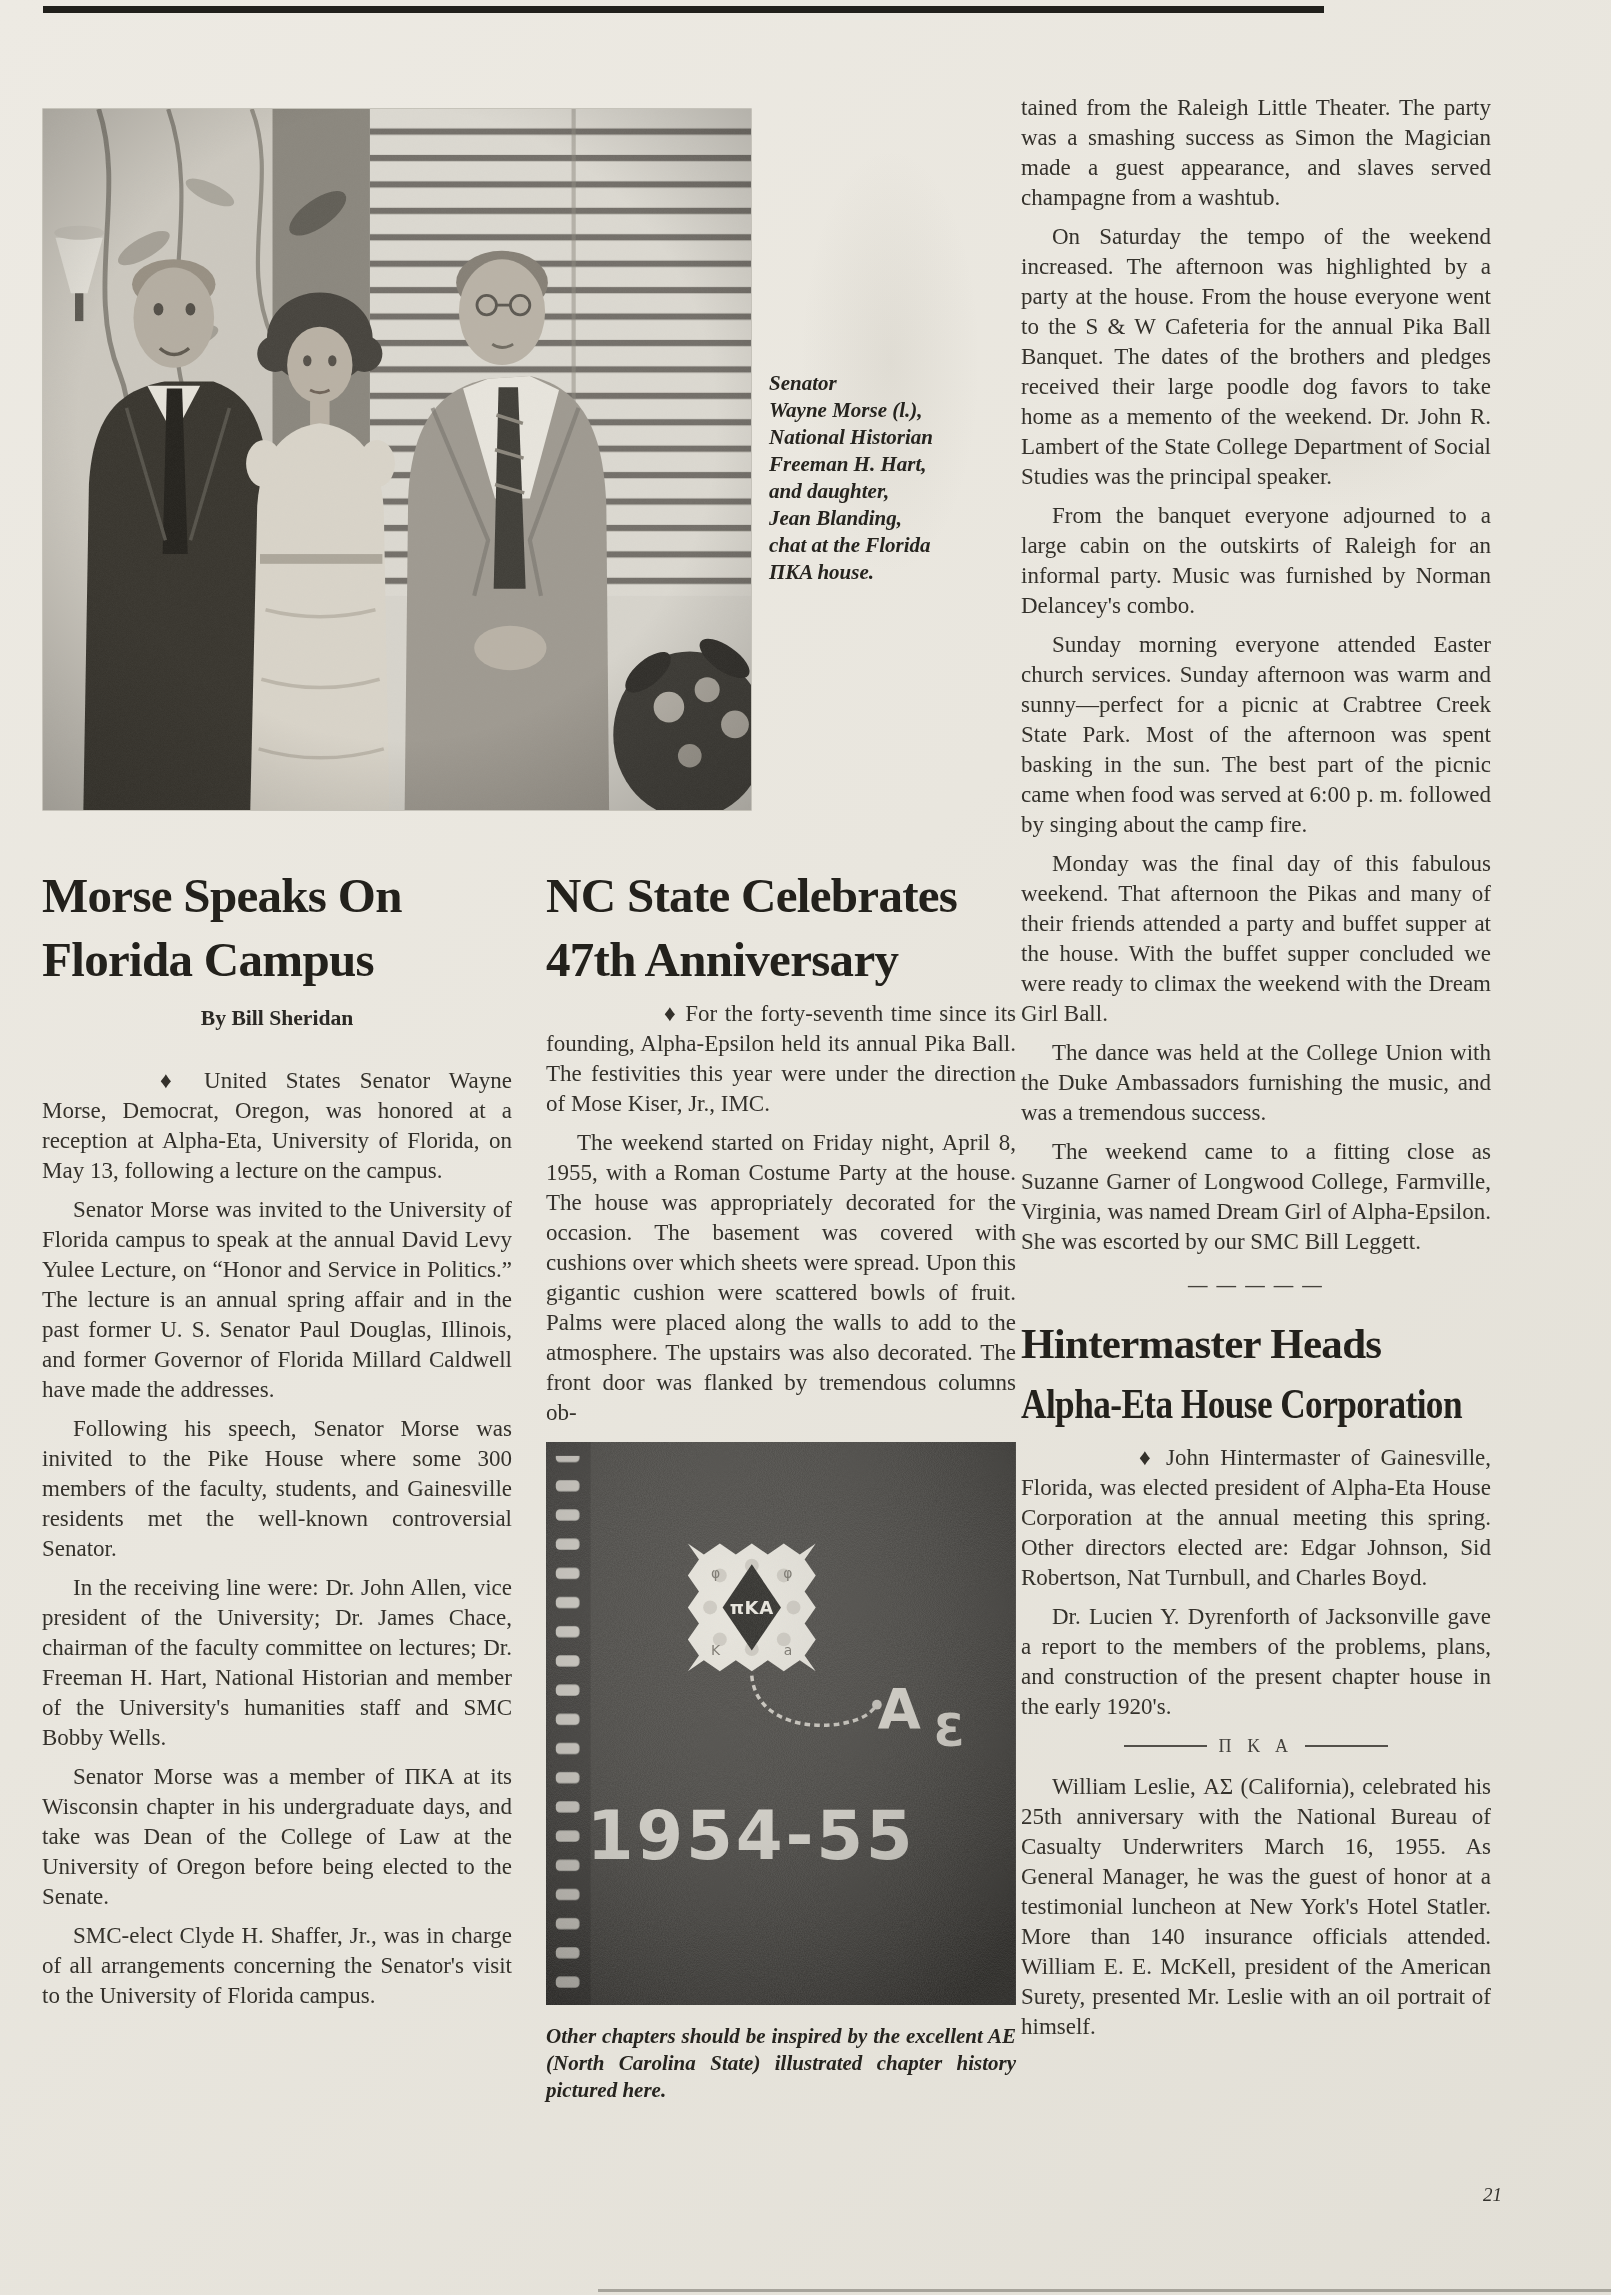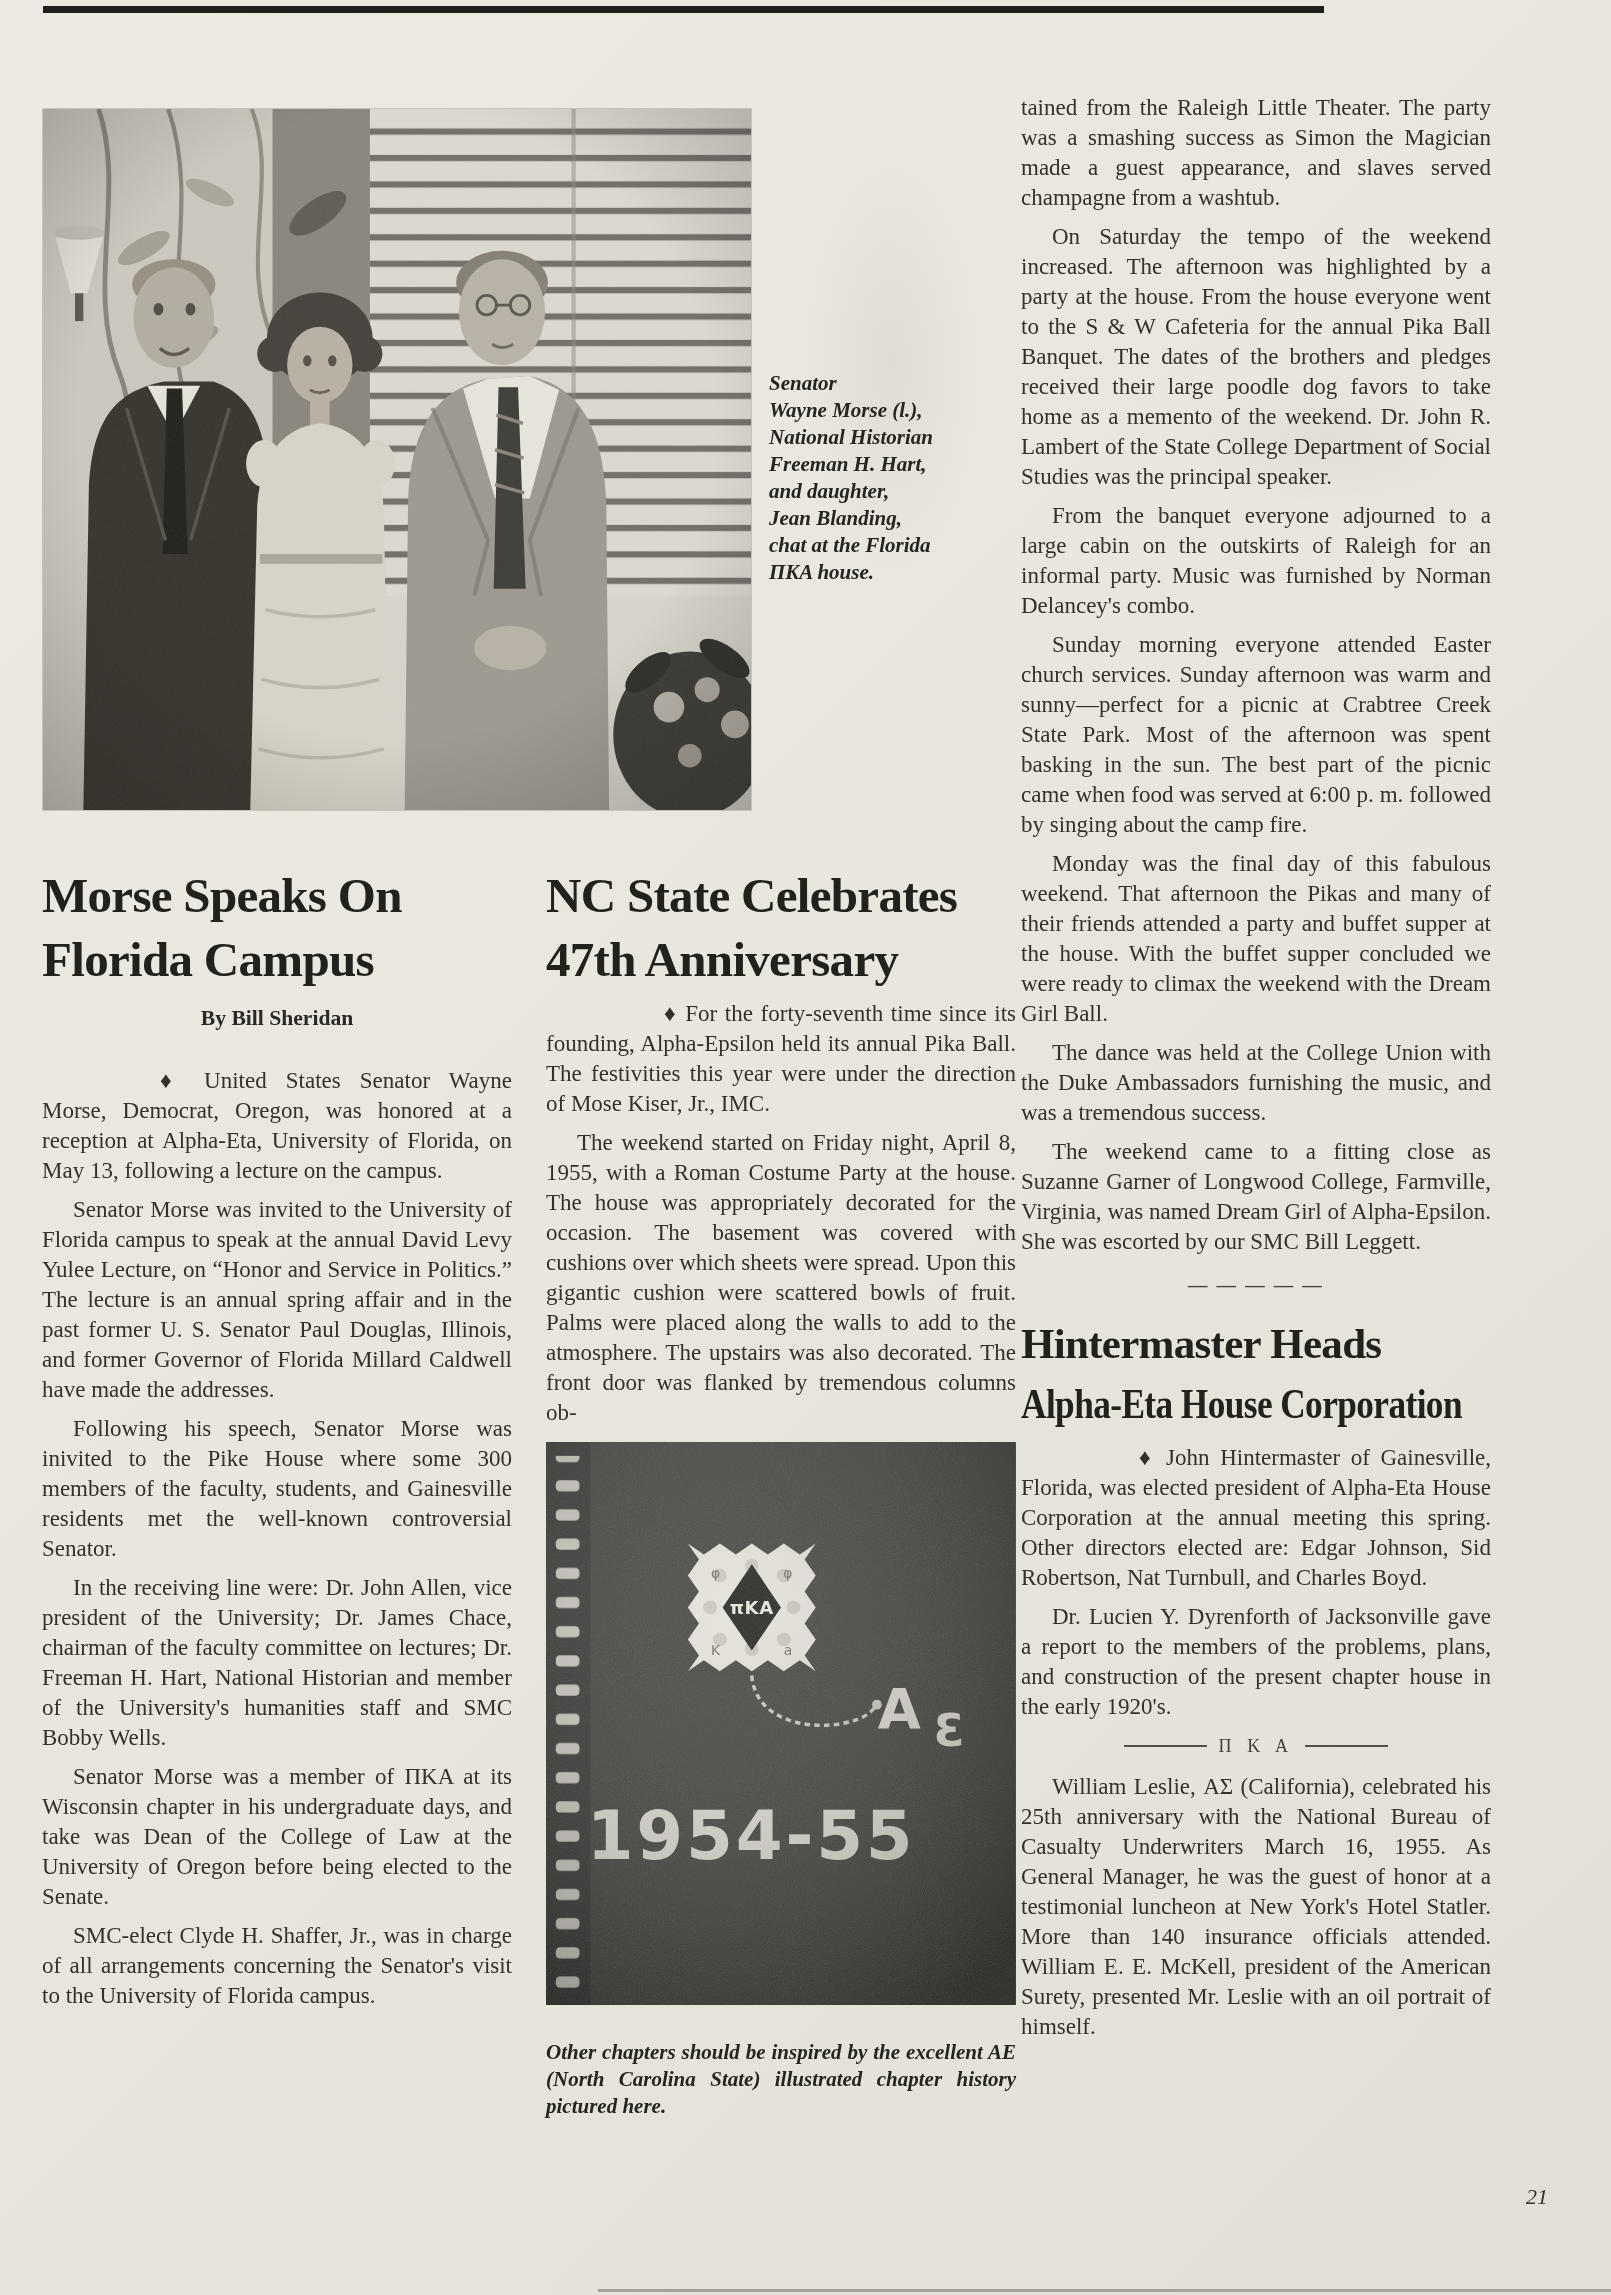--- a/index.html
+++ b/index.html
@@ -46,27 +46,27 @@
   .byline{text-align:center;font-weight:bold;font-size:21.6px;margin:11px 0 33px 0;text-indent:0;color:#2b2925;}
 
   .dash-divider{text-align:center;color:#45423c;font-size:19.5px;letter-spacing:2.1px;margin:12.5px 0 14px 0;text-indent:0;font-weight:bold;}
   .pka-divider{display:flex;align-items:center;justify-content:center;gap:11px;margin:4.2px 0 11px 0;color:#43413c;}
   .pka-divider .rule{flex:0 0 83px;border-top:2.1px solid #53504a;}
   .pka-divider .pka-text{font-size:18px;letter-spacing:5.6px;color:#43413c;}
 
   .book-wrap{margin:14px 0 0 0;width:470px;height:563px;}
   .book-wrap svg{display:block;}
   .book-caption{
-    margin-top:34px;
+    margin-top:18px;
     font-weight:bold;font-style:italic;
     font-size:21px;line-height:27px;color:#26241f;
     text-align:justify;text-indent:0;
   }
 
-  .page-number{position:absolute;left:1526px;top:2184px;font-style:italic;font-size:22px;color:#33312c;}
+  .page-number{position:absolute;left:1483px;top:2184px;font-style:italic;font-size:19px;color:#33312c;}
 </style>
 </head>
 <body>
 
 <div class="page">
 
   <div class="scan-bar-top"></div>
   <div class="ghost ghost1"></div>
   <div class="ghost ghost2"></div>
 

